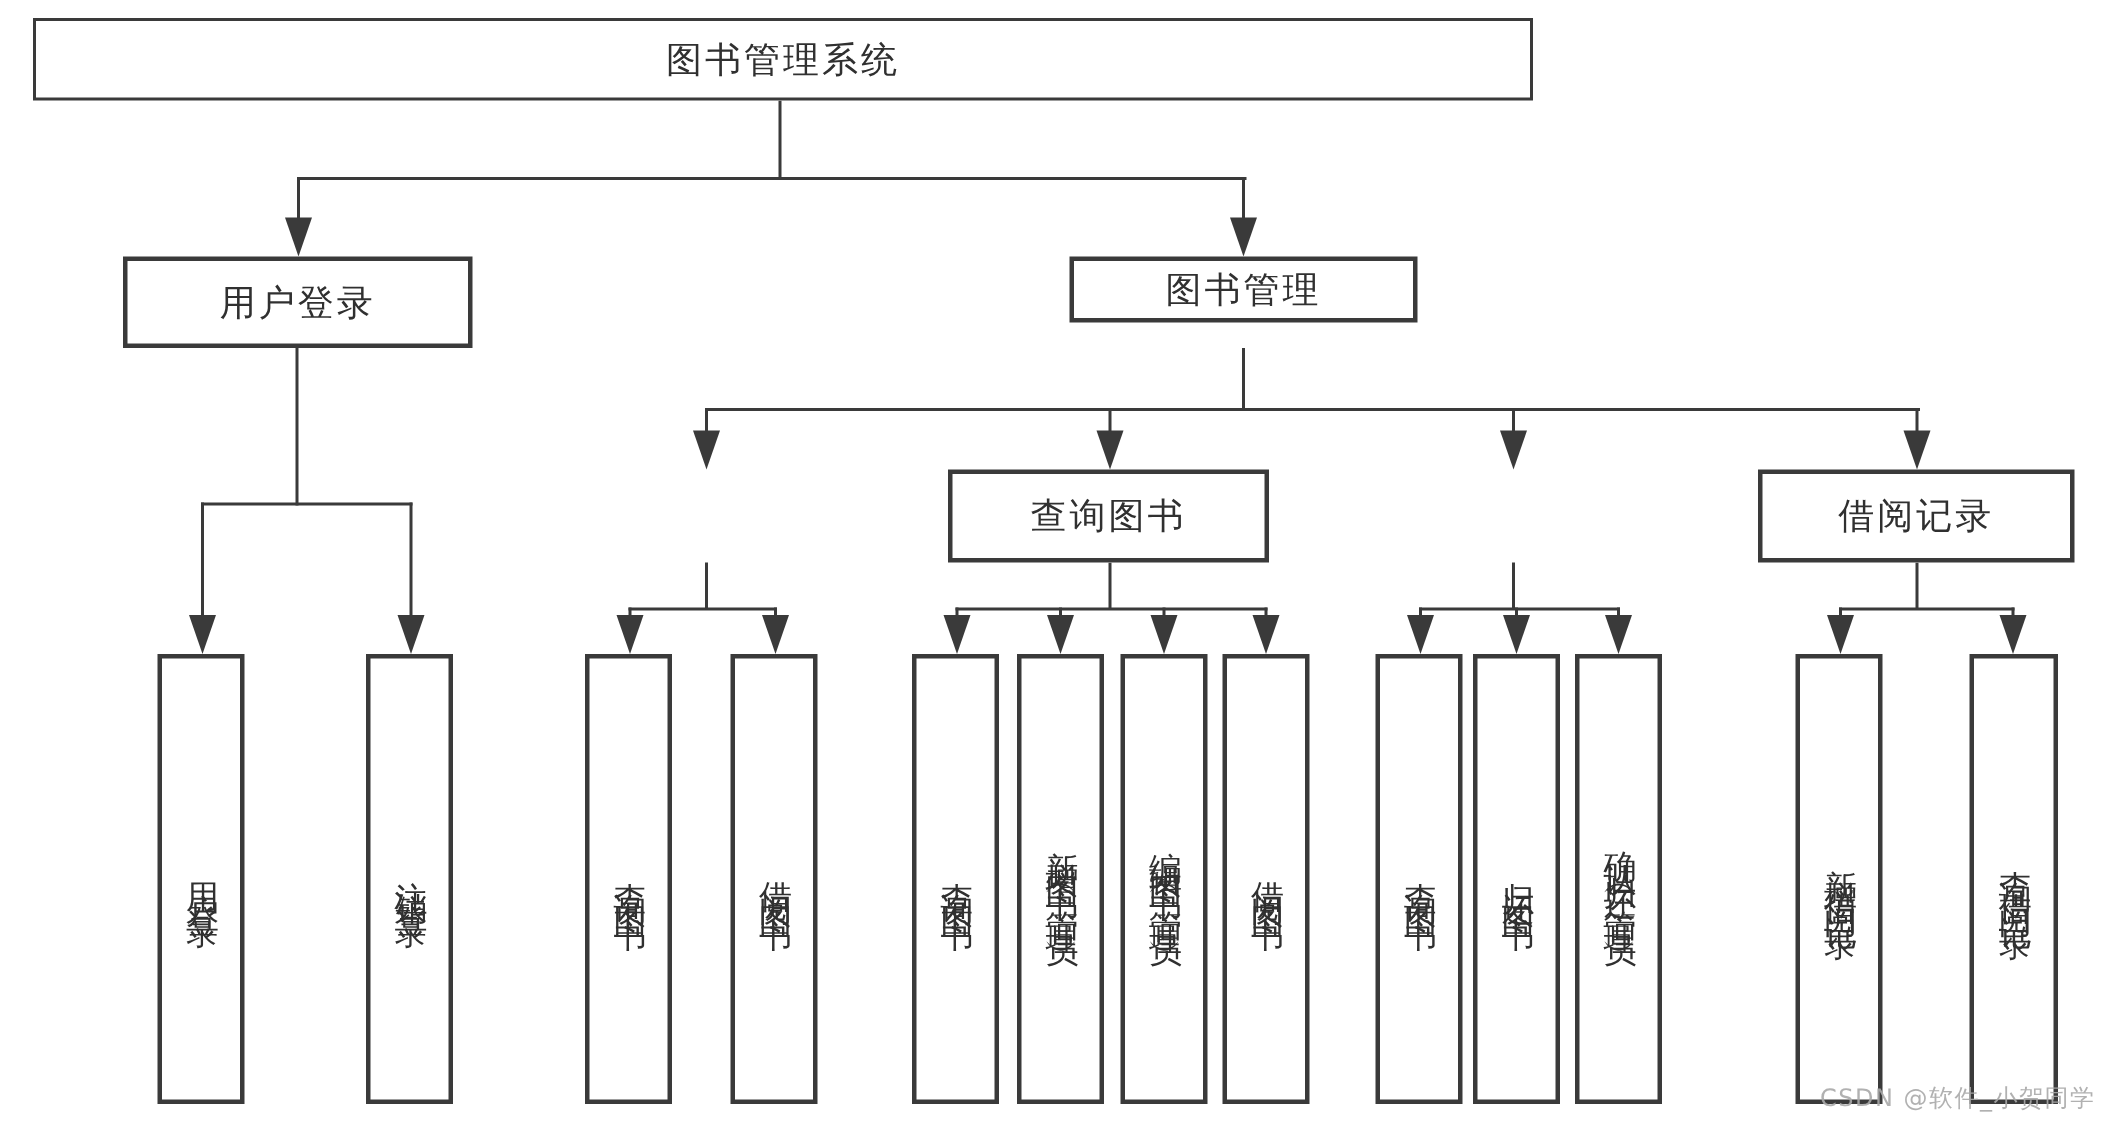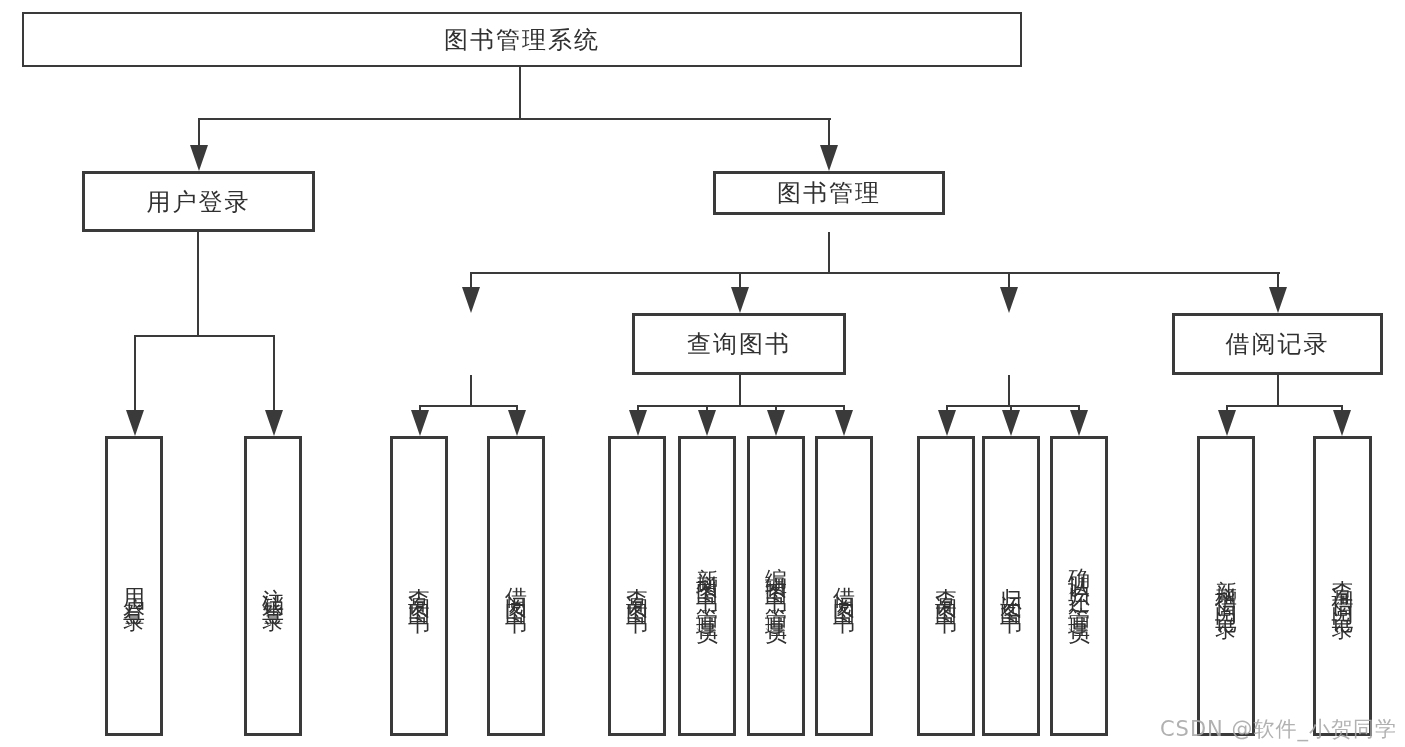--- a/index.html
+++ b/index.html
@@ -26,21 +26,21 @@
     letter-spacing:8px;line-height:1;white-space:nowrap;
   }
   .hline,.vline{position:absolute;background:var(--line);z-index:1;}
   .arrow{
     position:absolute;width:0;height:0;z-index:1;
     border-left:9px solid transparent;border-right:9px solid transparent;
     border-top:26px solid var(--line);
   }
   .watermark{
     position:absolute;right:8px;bottom:4px;z-index:5;
-    font-size:21px;letter-spacing:1px;color:var(--watermark);opacity:.9;
+    font-size:16px;letter-spacing:1px;color:var(--watermark);opacity:.9;
   }
 </style>
 </head>
 <body>
 
 <div class="stage">
 
   <div class="box thin" style="left:22px;top:12px;width:1000px;height:55px">
     <span>图书管理系统</span>
   </div>

